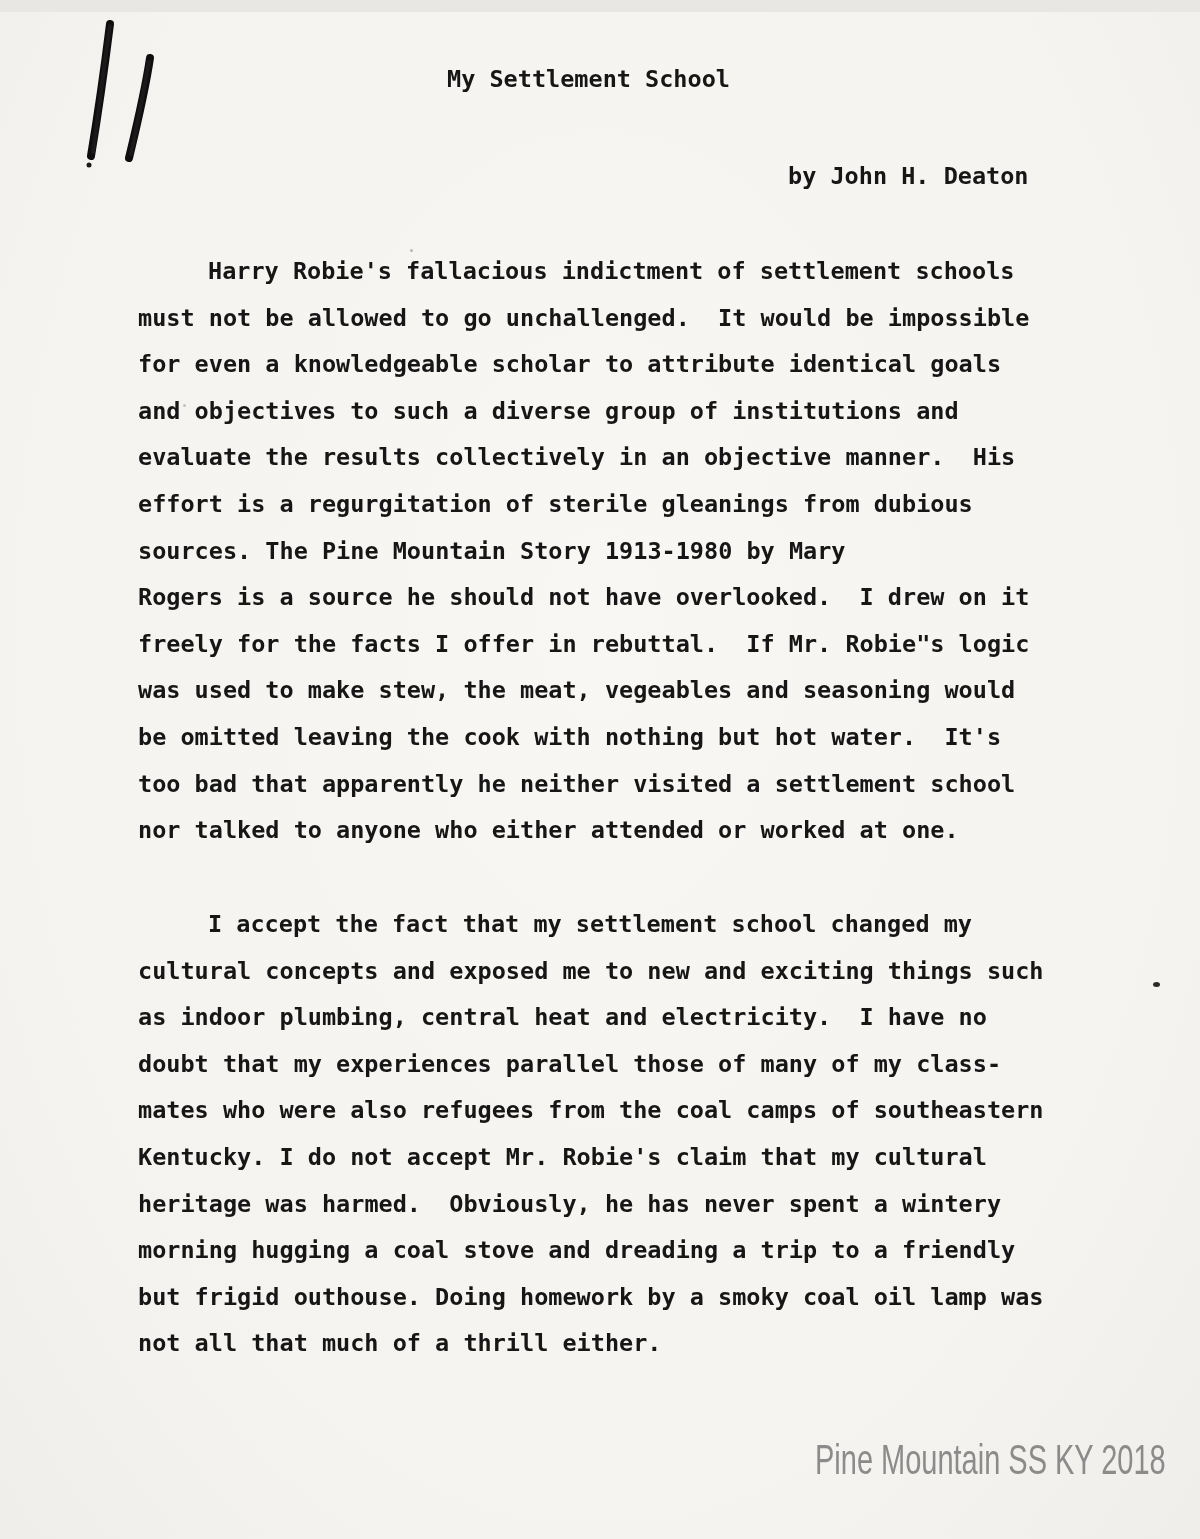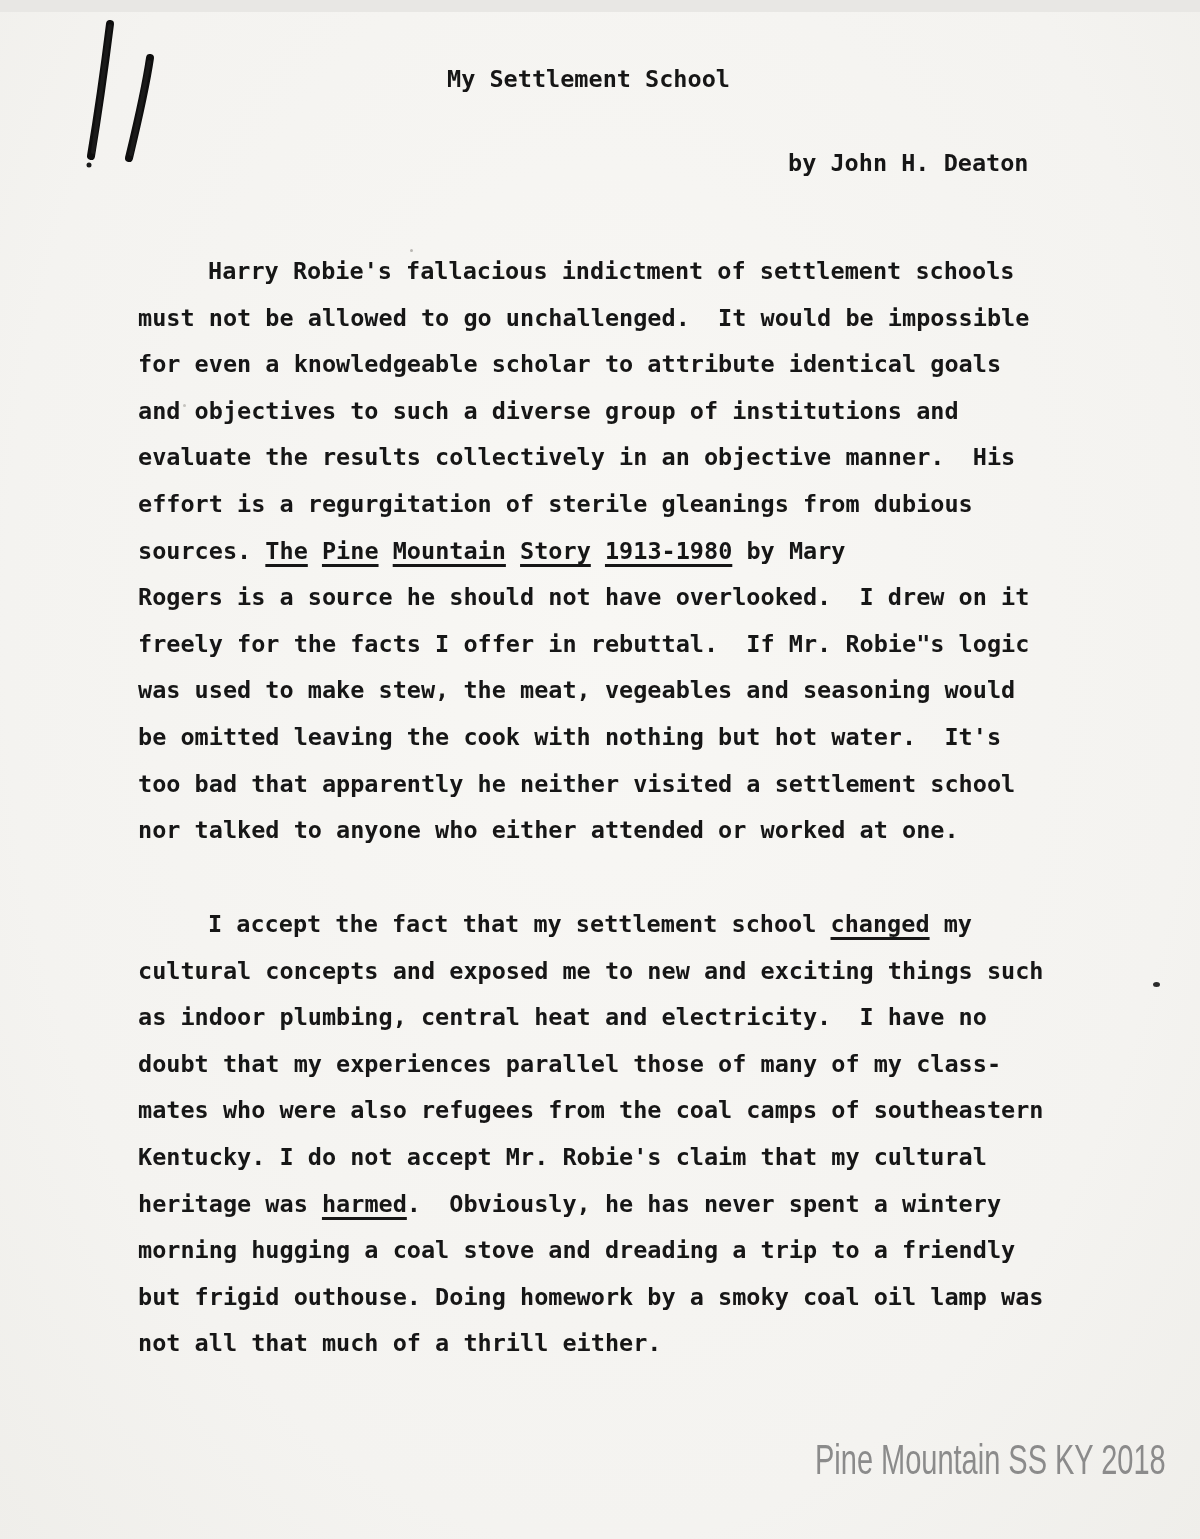--- a/index.html
+++ b/index.html
@@ -16,21 +16,20 @@
   .typewriter {
     position:absolute;
     font-size:23.5px;
     font-weight:700;
     letter-spacing:0;
     white-space:pre;
   }
   .para .line { line-height:46.6px; white-space:pre; }
   .para .indent { text-indent:70px; }
   .u {
-    text-decoration:underline;
     text-decoration-thickness:2.5px;
     text-underline-offset:5px;
   }
   .title-line { line-height:46.6px; }
   .handmark { position:absolute; left:68px; top:2px; }
   .speck { position:absolute; border-radius:50%; }
   .watermark {
     position:absolute;
     left:815px; top:1424px;
     font-family:"Liberation Sans", sans-serif;
@@ -51,21 +50,21 @@
   <svg class="handmark" width="110" height="160" viewBox="0 0 110 160" aria-hidden="true">
     <path d="M 42 10 C 38 42 30 100 23 142" fill="none" stroke="#0e0e0e" stroke-width="8" stroke-linecap="round"></path>
     <path d="M 42 12 C 36 50 31 95 25 138" fill="none" stroke="#1a1a1a" stroke-width="4" stroke-linecap="round"></path>
     <path d="M 82 44 C 77 78 68 115 61 144" fill="none" stroke="#0e0e0e" stroke-width="8" stroke-linecap="round"></path>
     <path d="M 81 48 C 75 82 69 112 63 140" fill="none" stroke="#1a1a1a" stroke-width="4" stroke-linecap="round"></path>
     <circle cx="21" cy="151" r="2.5" fill="#1a1a1a"></circle>
   </svg>
 
   <div class="typewriter title-line" style="left:447px; top:44px;">My Settlement School</div>
 
-  <div class="typewriter title-line" style="left:788px; top:128px;text-align:center;">by John H. Deaton</div>
+  <div class="typewriter title-line" style="left:788px; top:141px;text-align:center;">by John H. Deaton</div>
 
   <div class="typewriter para" style="left:138px; top:236px;"><div class="line indent"><span>Harry Robie's fallacious indictment of settlement schools</span></div><div class="line"><span>must not be allowed to go unchallenged.  It would be impossible</span></div><div class="line"><span>for even a knowledgeable scholar to attribute identical goals</span></div><div class="line"><span>and objectives to such a diverse group of institutions and</span></div><div class="line"><span>evaluate the results collectively in an objective manner.  His</span></div><div class="line"><span>effort is a regurgitation of sterile gleanings from dubious</span></div><div class="line"><span>sources. </span><span class="u">The</span><span> </span><span class="u">Pine</span><span> </span><span class="u">Mountain</span><span> </span><span class="u">Story</span><span> </span><span class="u">1913-1980</span><span> by Mary</span></div><div class="line"><span>Rogers is a source he should not have overlooked.  I drew on it</span></div><div class="line"><span>freely for the facts I offer in rebuttal.  If Mr. Robie"s logic</span></div><div class="line"><span>was used to make stew, the meat, vegeables and seasoning would</span></div><div class="line"><span>be omitted leaving the cook with nothing but hot water.  It's</span></div><div class="line"><span>too bad that apparently he neither visited a settlement school</span></div><div class="line"><span>nor talked to anyone who either attended or worked at one.</span></div></div>
 
   <div class="typewriter para" style="left:138px; top:889px;"><div class="line indent"><span>I accept the fact that my settlement school </span><span class="u">changed</span><span> my</span></div><div class="line"><span>cultural concepts and exposed me to new and exciting things such</span></div><div class="line"><span>as indoor plumbing, central heat and electricity.  I have no</span></div><div class="line"><span>doubt that my experiences parallel those of many of my class-</span></div><div class="line"><span>mates who were also refugees from the coal camps of southeastern</span></div><div class="line"><span>Kentucky. I do not accept Mr. Robie's claim that my cultural</span></div><div class="line"><span>heritage was </span><span class="u">harmed</span><span>.  Obviously, he has never spent a wintery</span></div><div class="line"><span>morning hugging a coal stove and dreading a trip to a friendly</span></div><div class="line"><span>but frigid outhouse. Doing homework by a smoky coal oil lamp was</span></div><div class="line"><span>not all that much of a thrill either.</span></div></div>
 
   <div class="speck" style="left:1153px; top:970px; width:7px; height:5px; background:#2a2a2a;"></div>
   <div class="speck" style="left:410px; top:237px; width:3px; height:3px; background:#b9b7b2;"></div>
   <div class="speck" style="left:183px; top:392px; width:3px; height:3px; background:#c4c2bd;"></div>
 
   <div class="watermark">Pine Mountain SS KY 2018</div>

